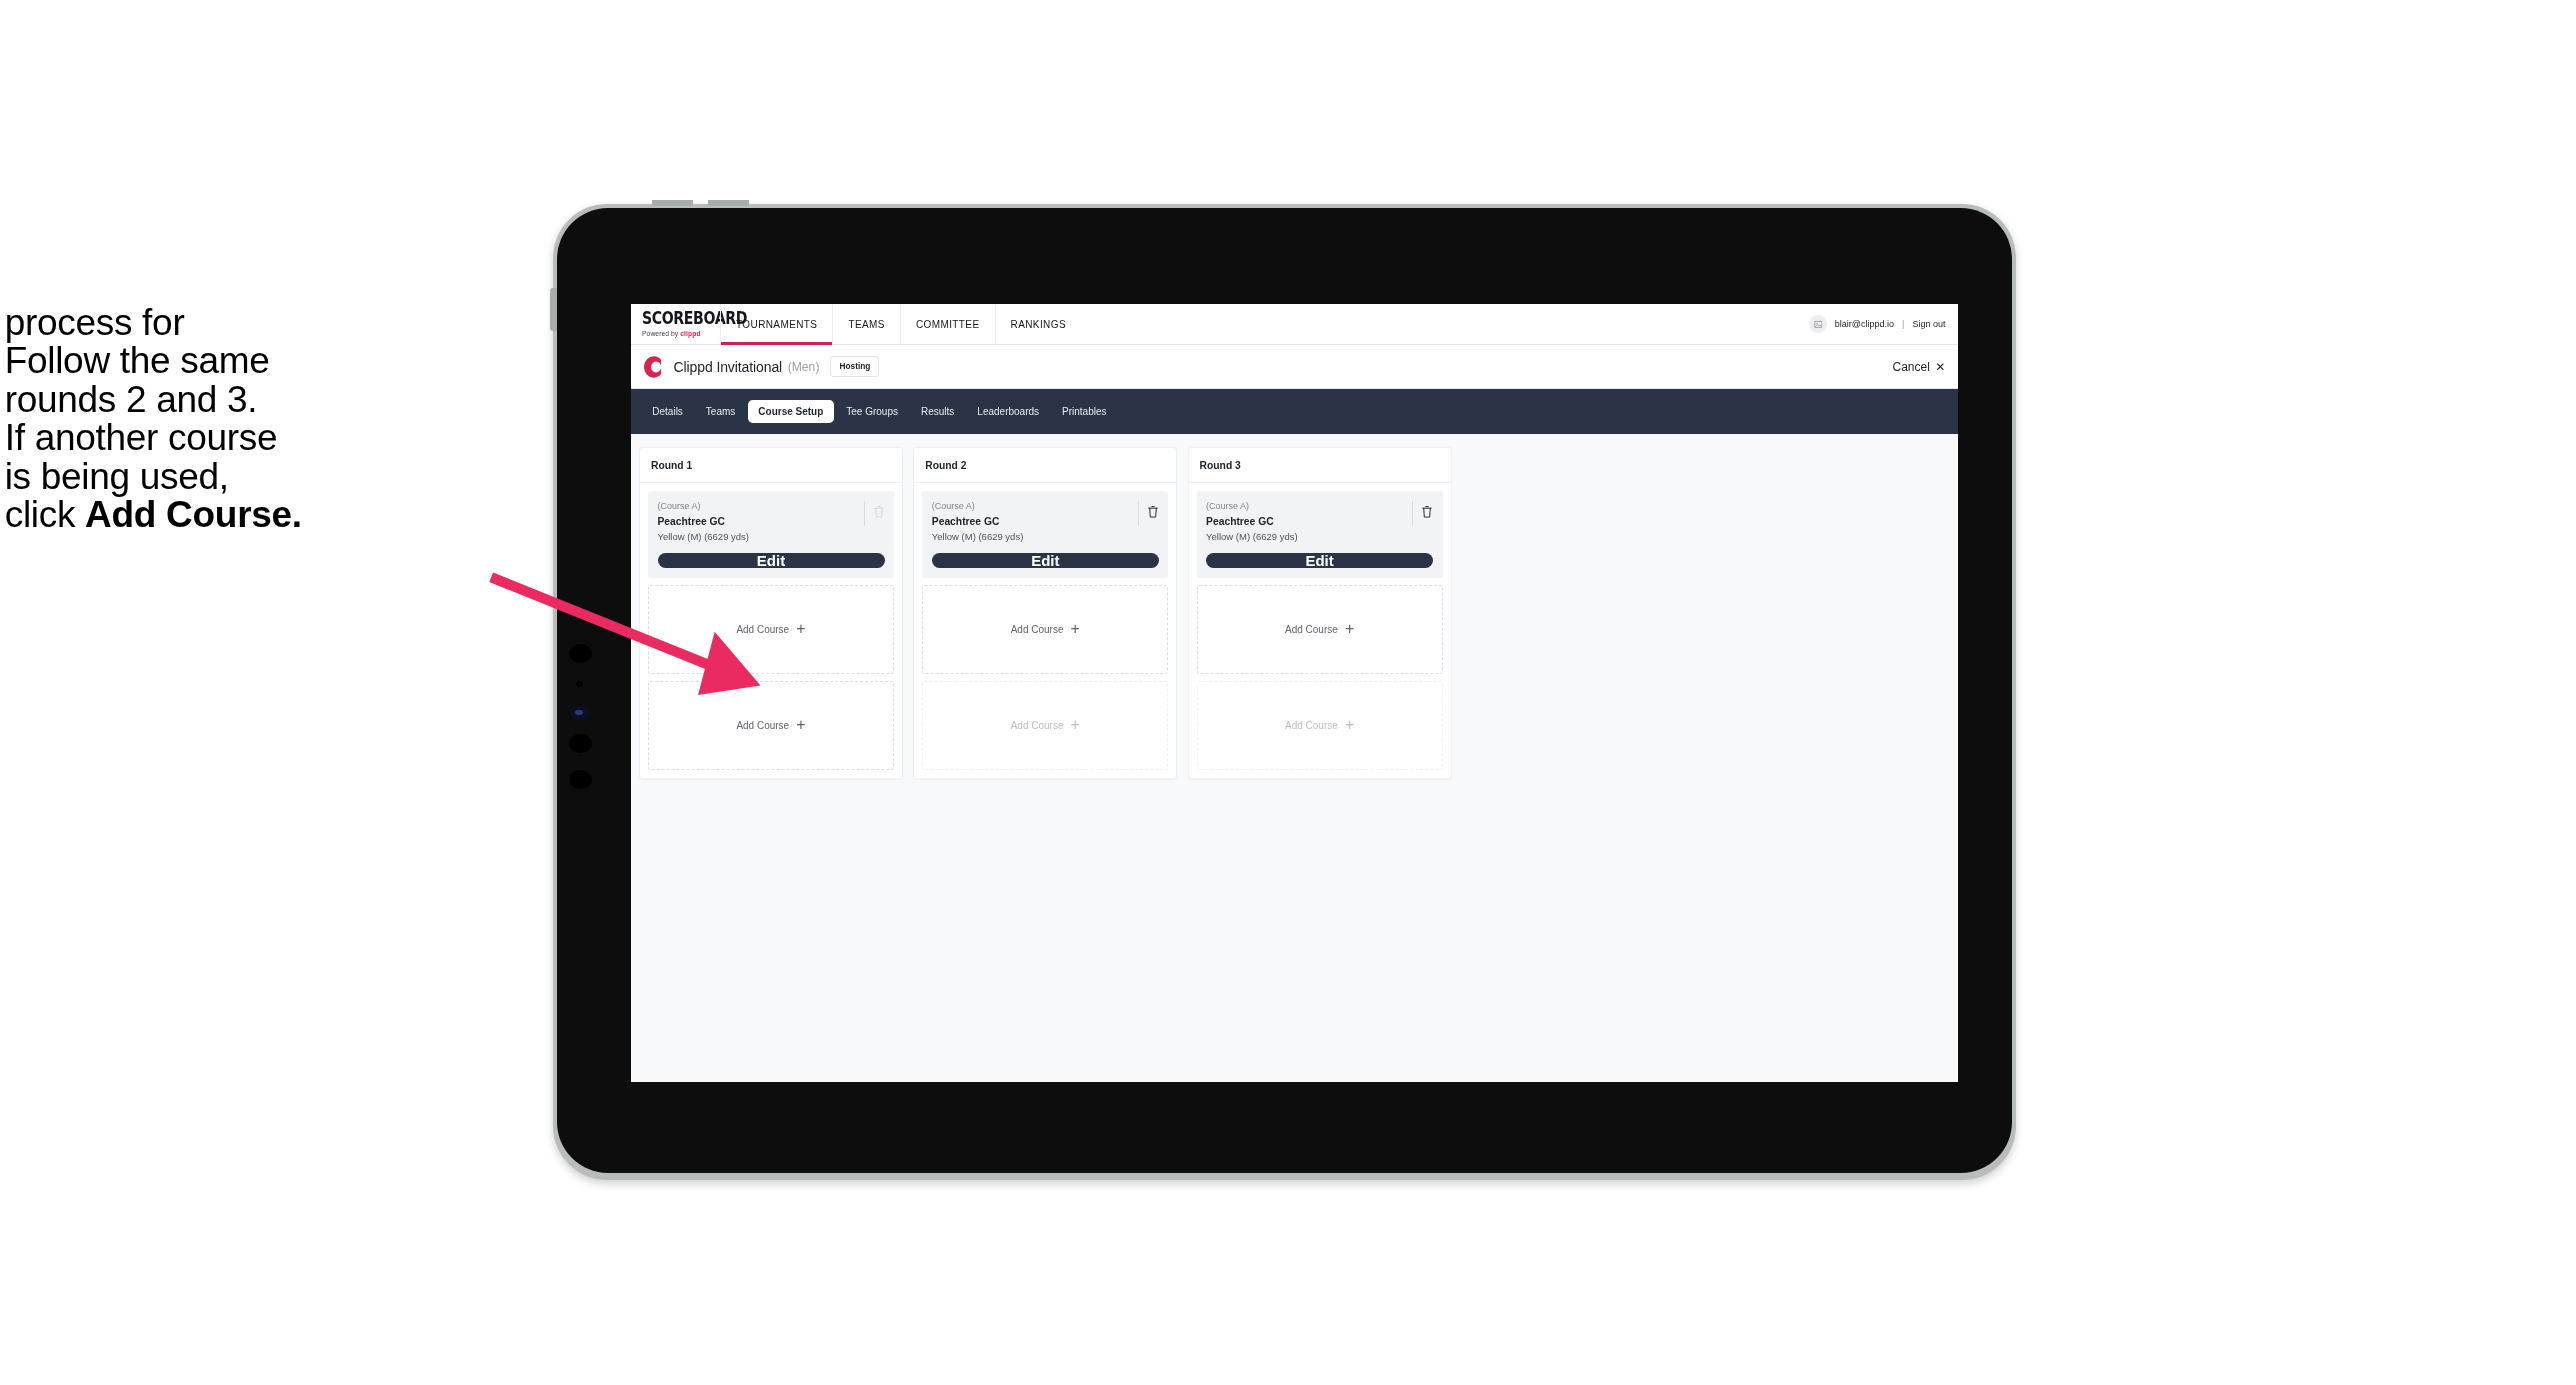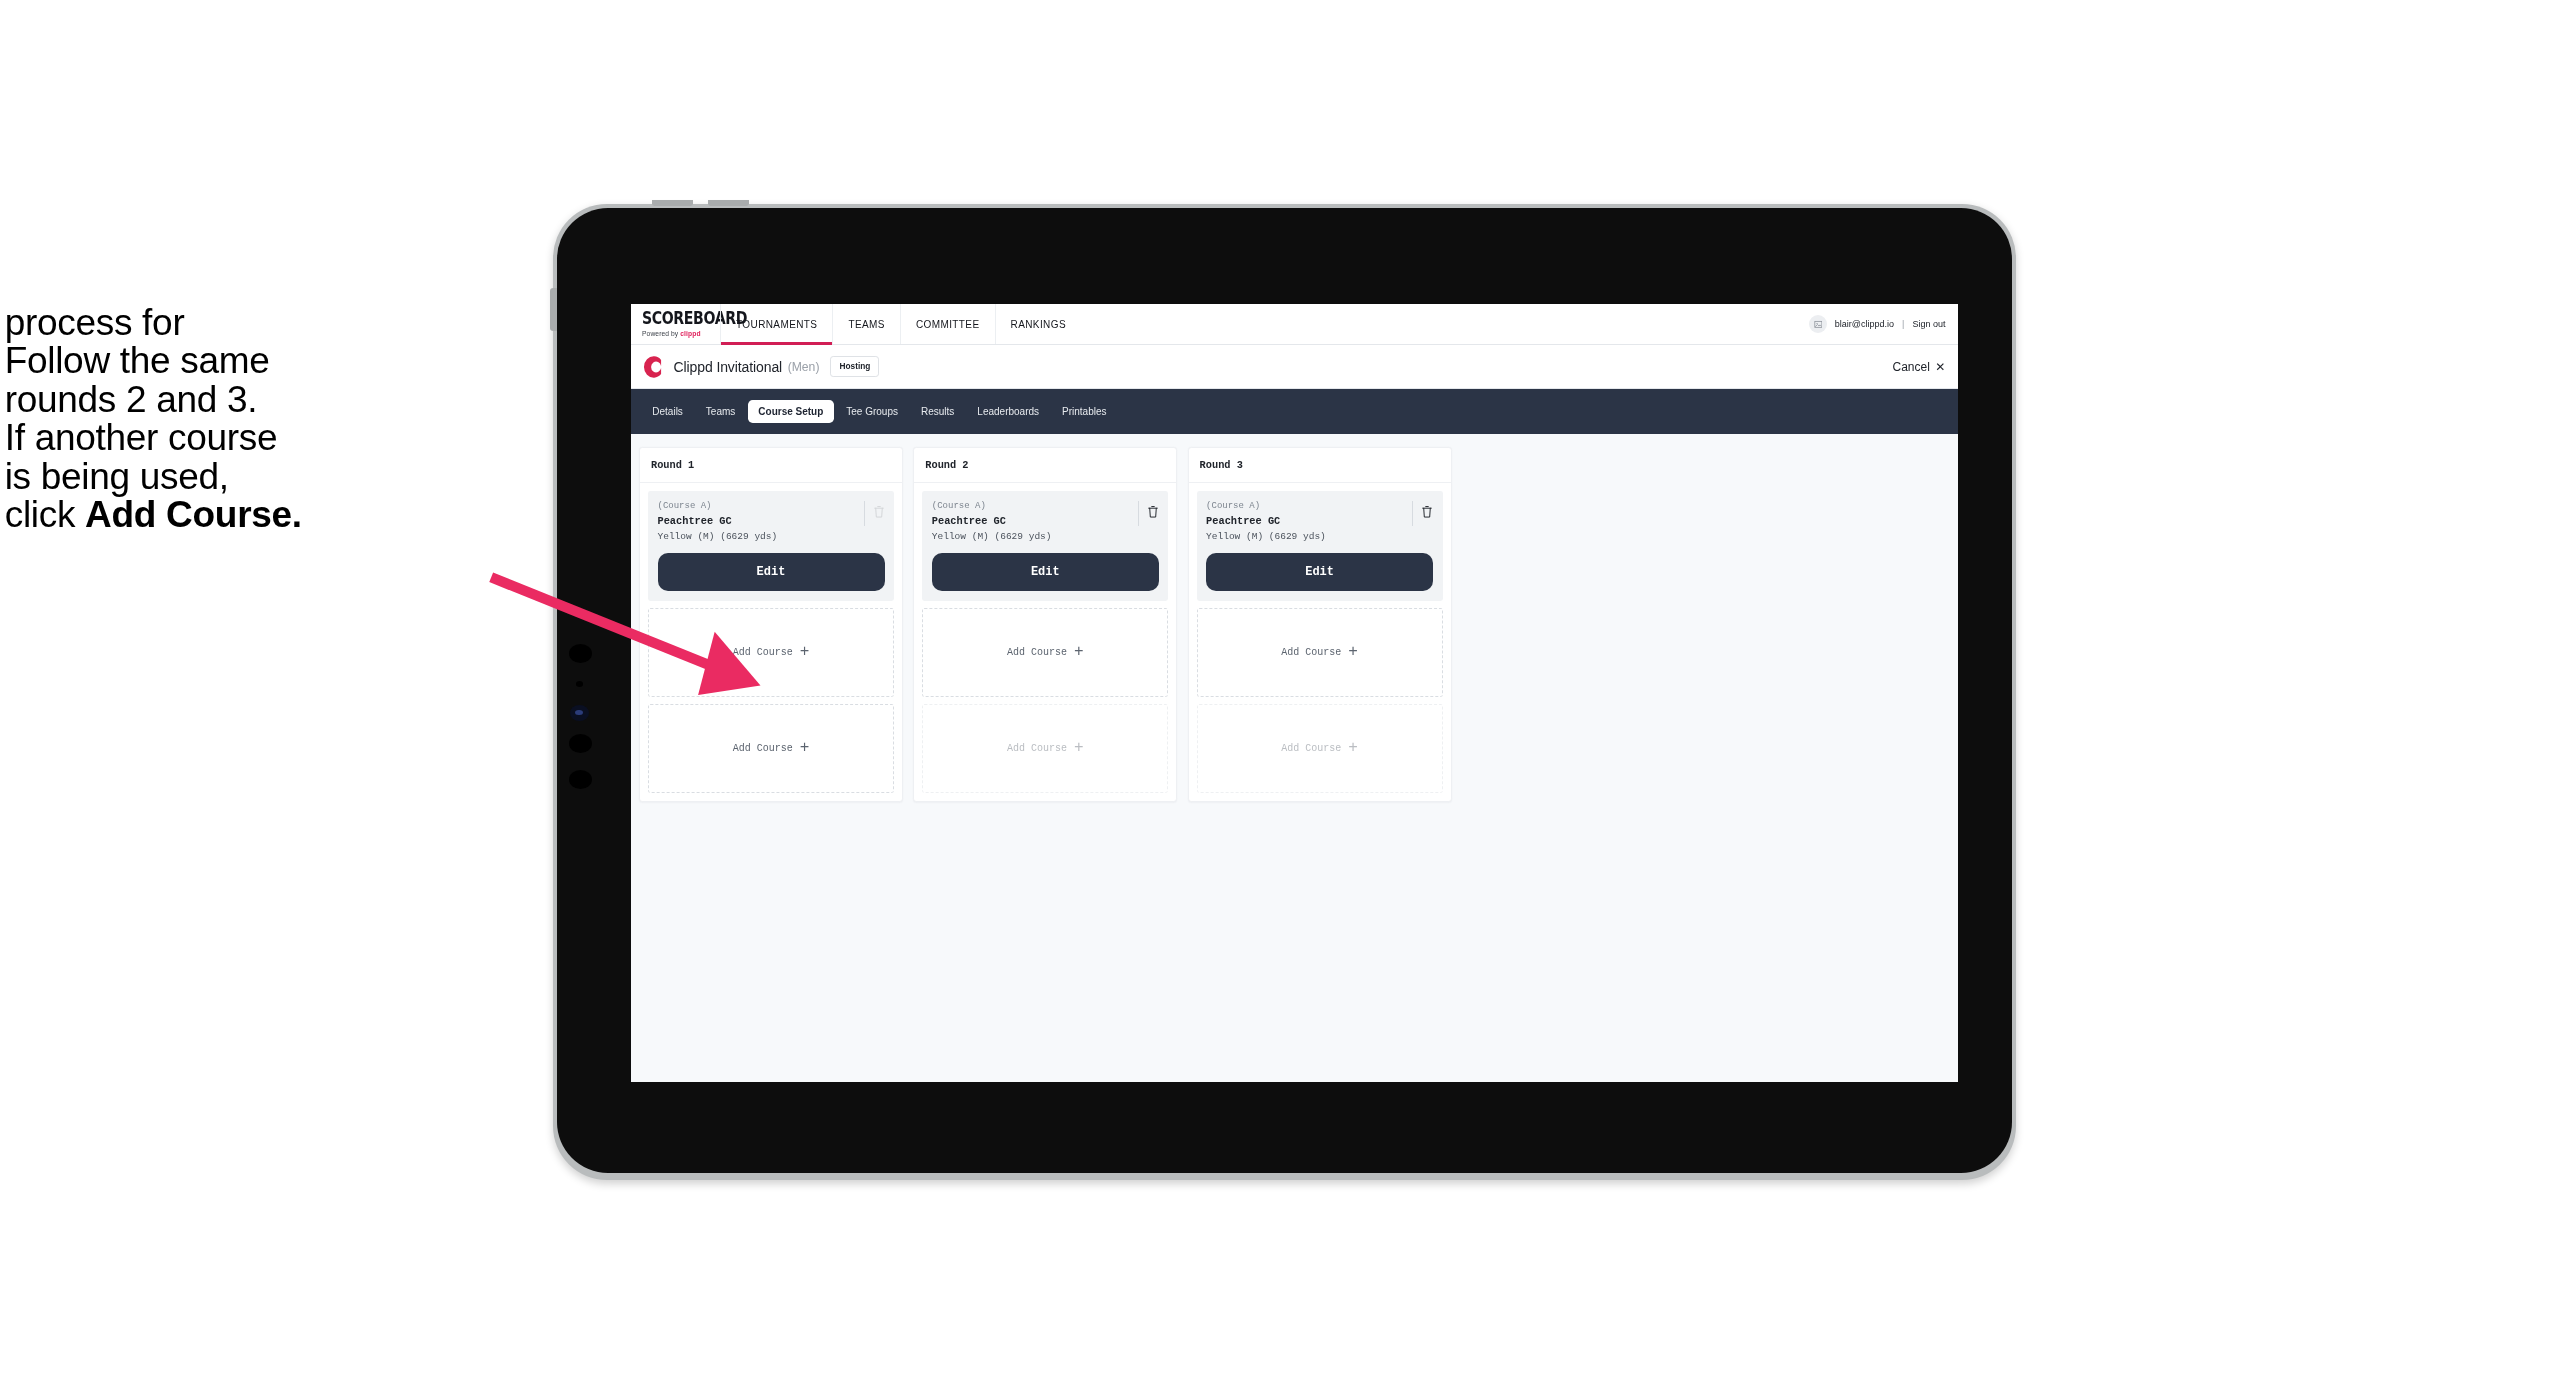--- a/index.html
+++ b/index.html
@@ -246,21 +246,20 @@
     background: #ffffff;
     color: #1d2330;
     font-weight: bold;
   }
 
   
   #rounds {
     display: flex;
     gap: 10.3px;
     padding: 13.4px 0 0 8px;
-    font-family: Liberation Mono, monospace;
   }
   .round-col {
     width: 264px;
     background: #ffffff;
     border: 0.8px solid #eef0f3;
     border-radius: 3.2px;
     padding-bottom: 8px;
     box-shadow: 0 0.8px 1.6px rgba(15,23,42,0.04);
   }
   .round-head {
@@ -293,25 +292,25 @@
     right: 9.5px;
     display: flex;
     align-items: center;
     gap: 8px;
   }
   .cc-divider { width: 0.8px; height: 25px; background: #d7dbe0; }
   .trash-btn { cursor: pointer; display: block; }
   .trash-btn.dim { opacity: 0.14; }
   .edit-btn {
     margin-top: 9.5px;
-    height: 38px;
+    height: 15px;
     background: #2b3446;
     border-radius: 10px;
     color: #ffffff;
-    font-size: 12px;
+    font-size: 15px;
     font-weight: bold;
     display: flex;
     align-items: center;
     justify-content: center;
     cursor: pointer;
   }
 
   
   .addzone {
     margin: 7.1px 8px 0;

